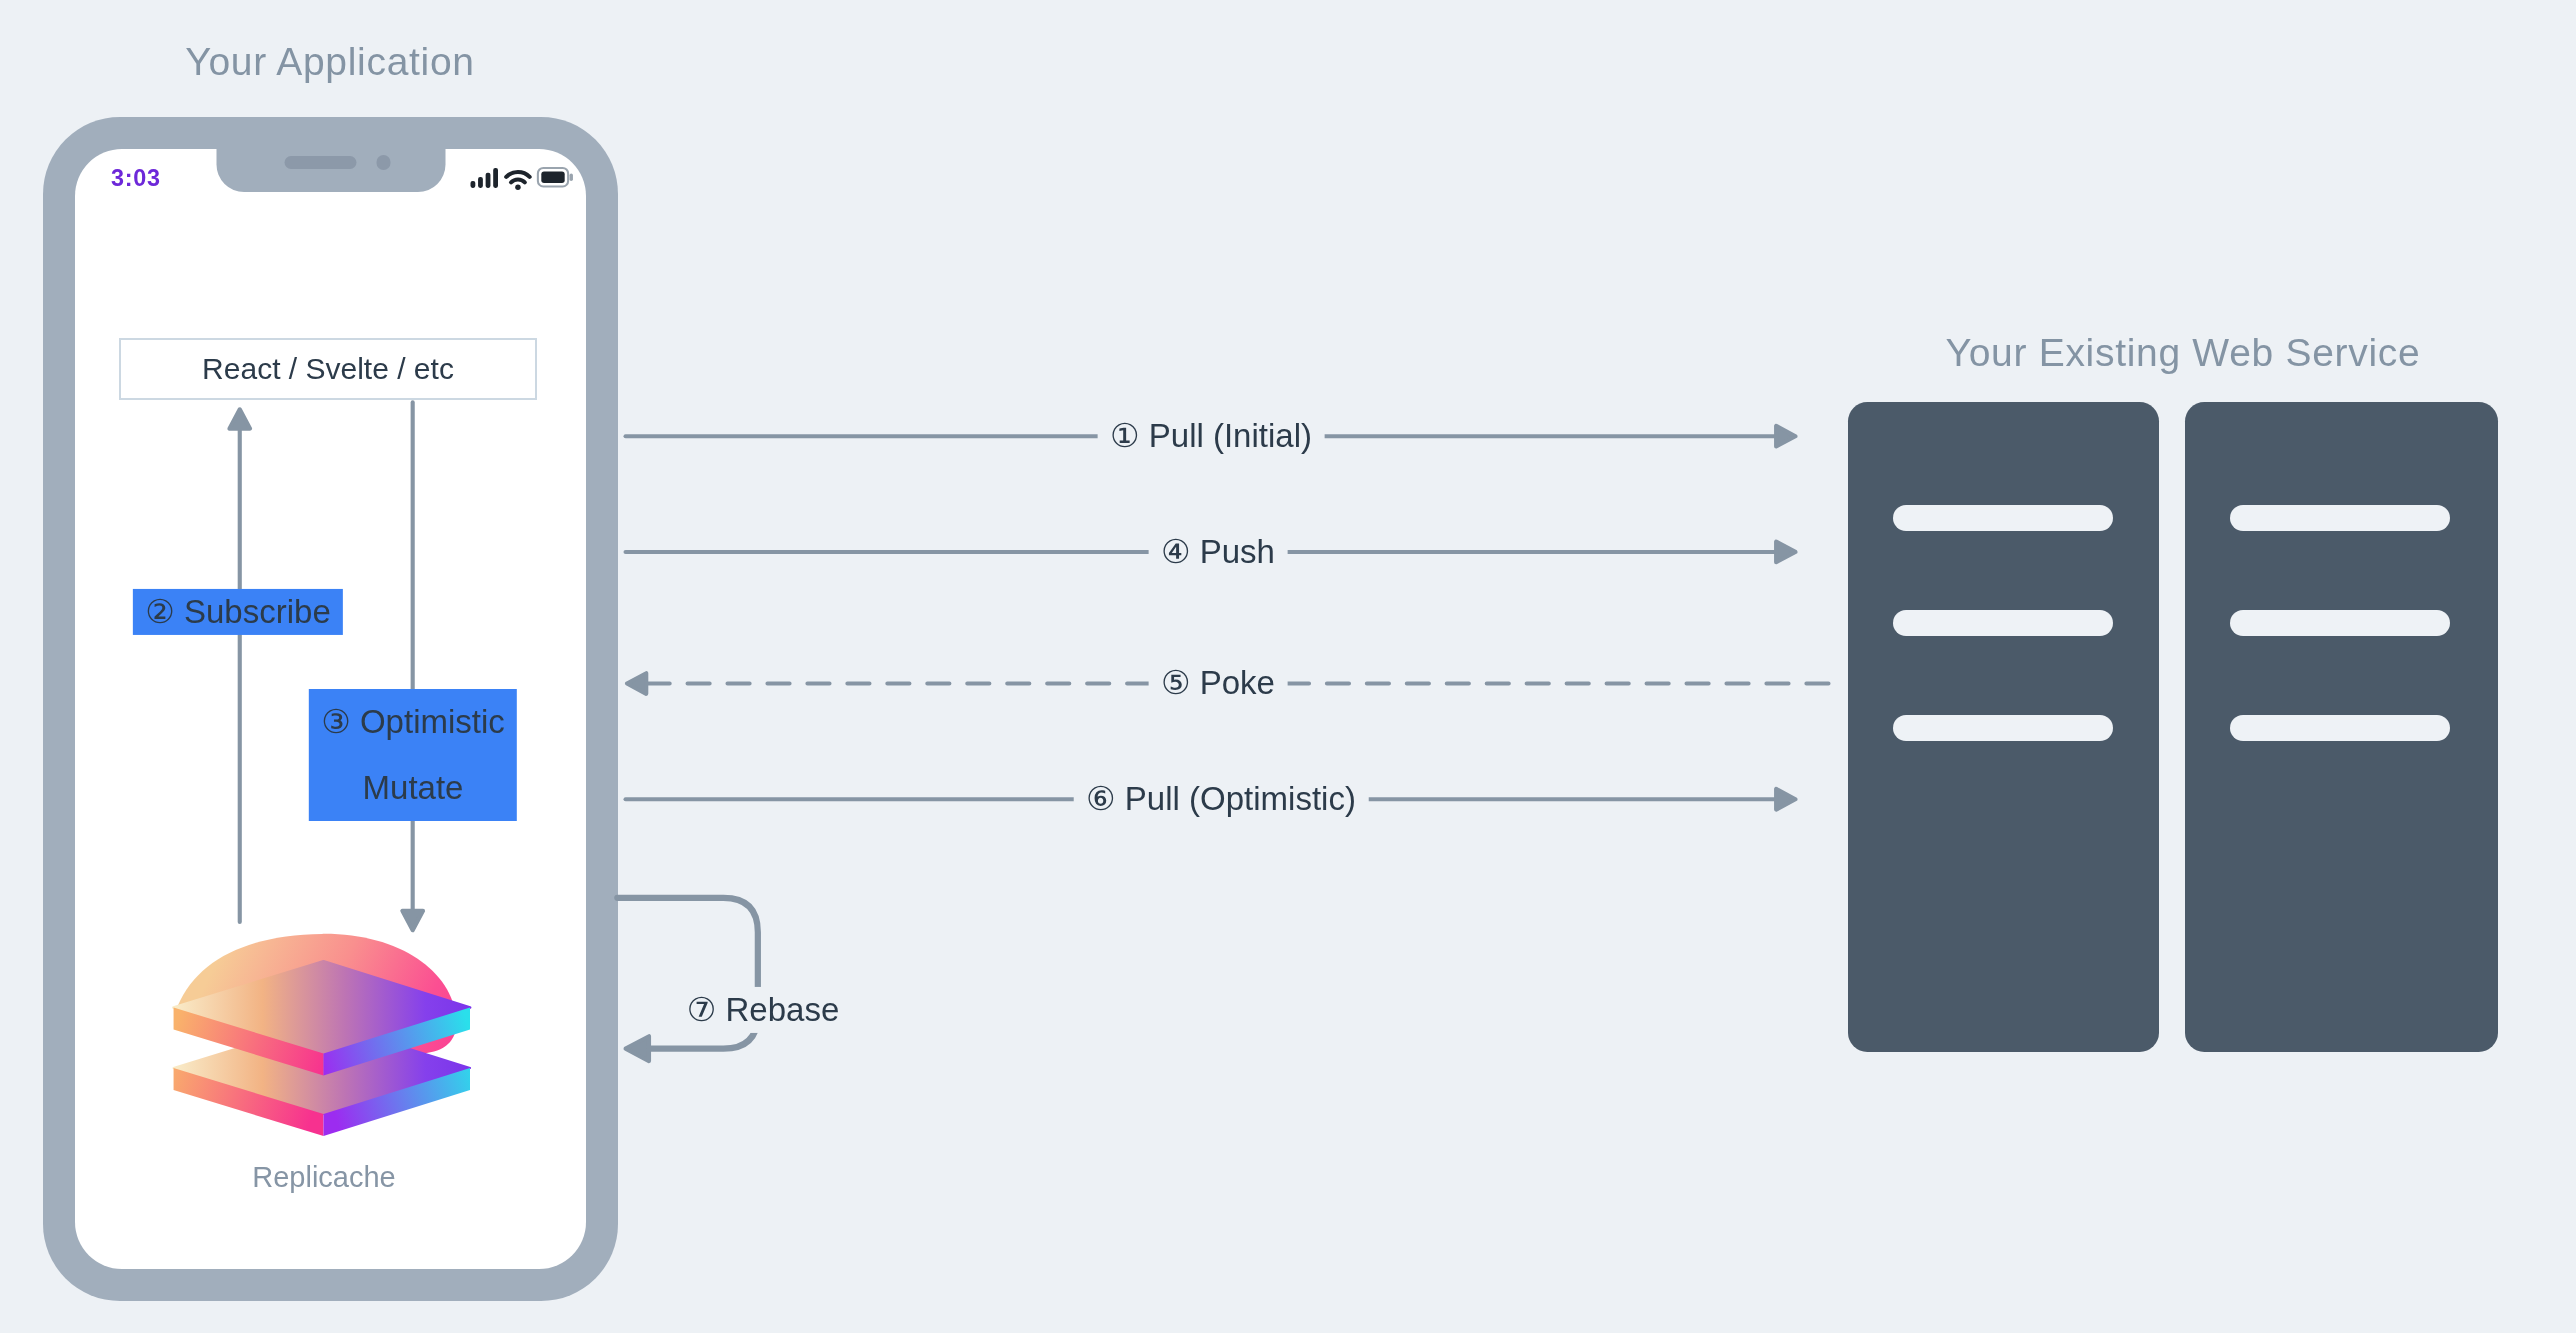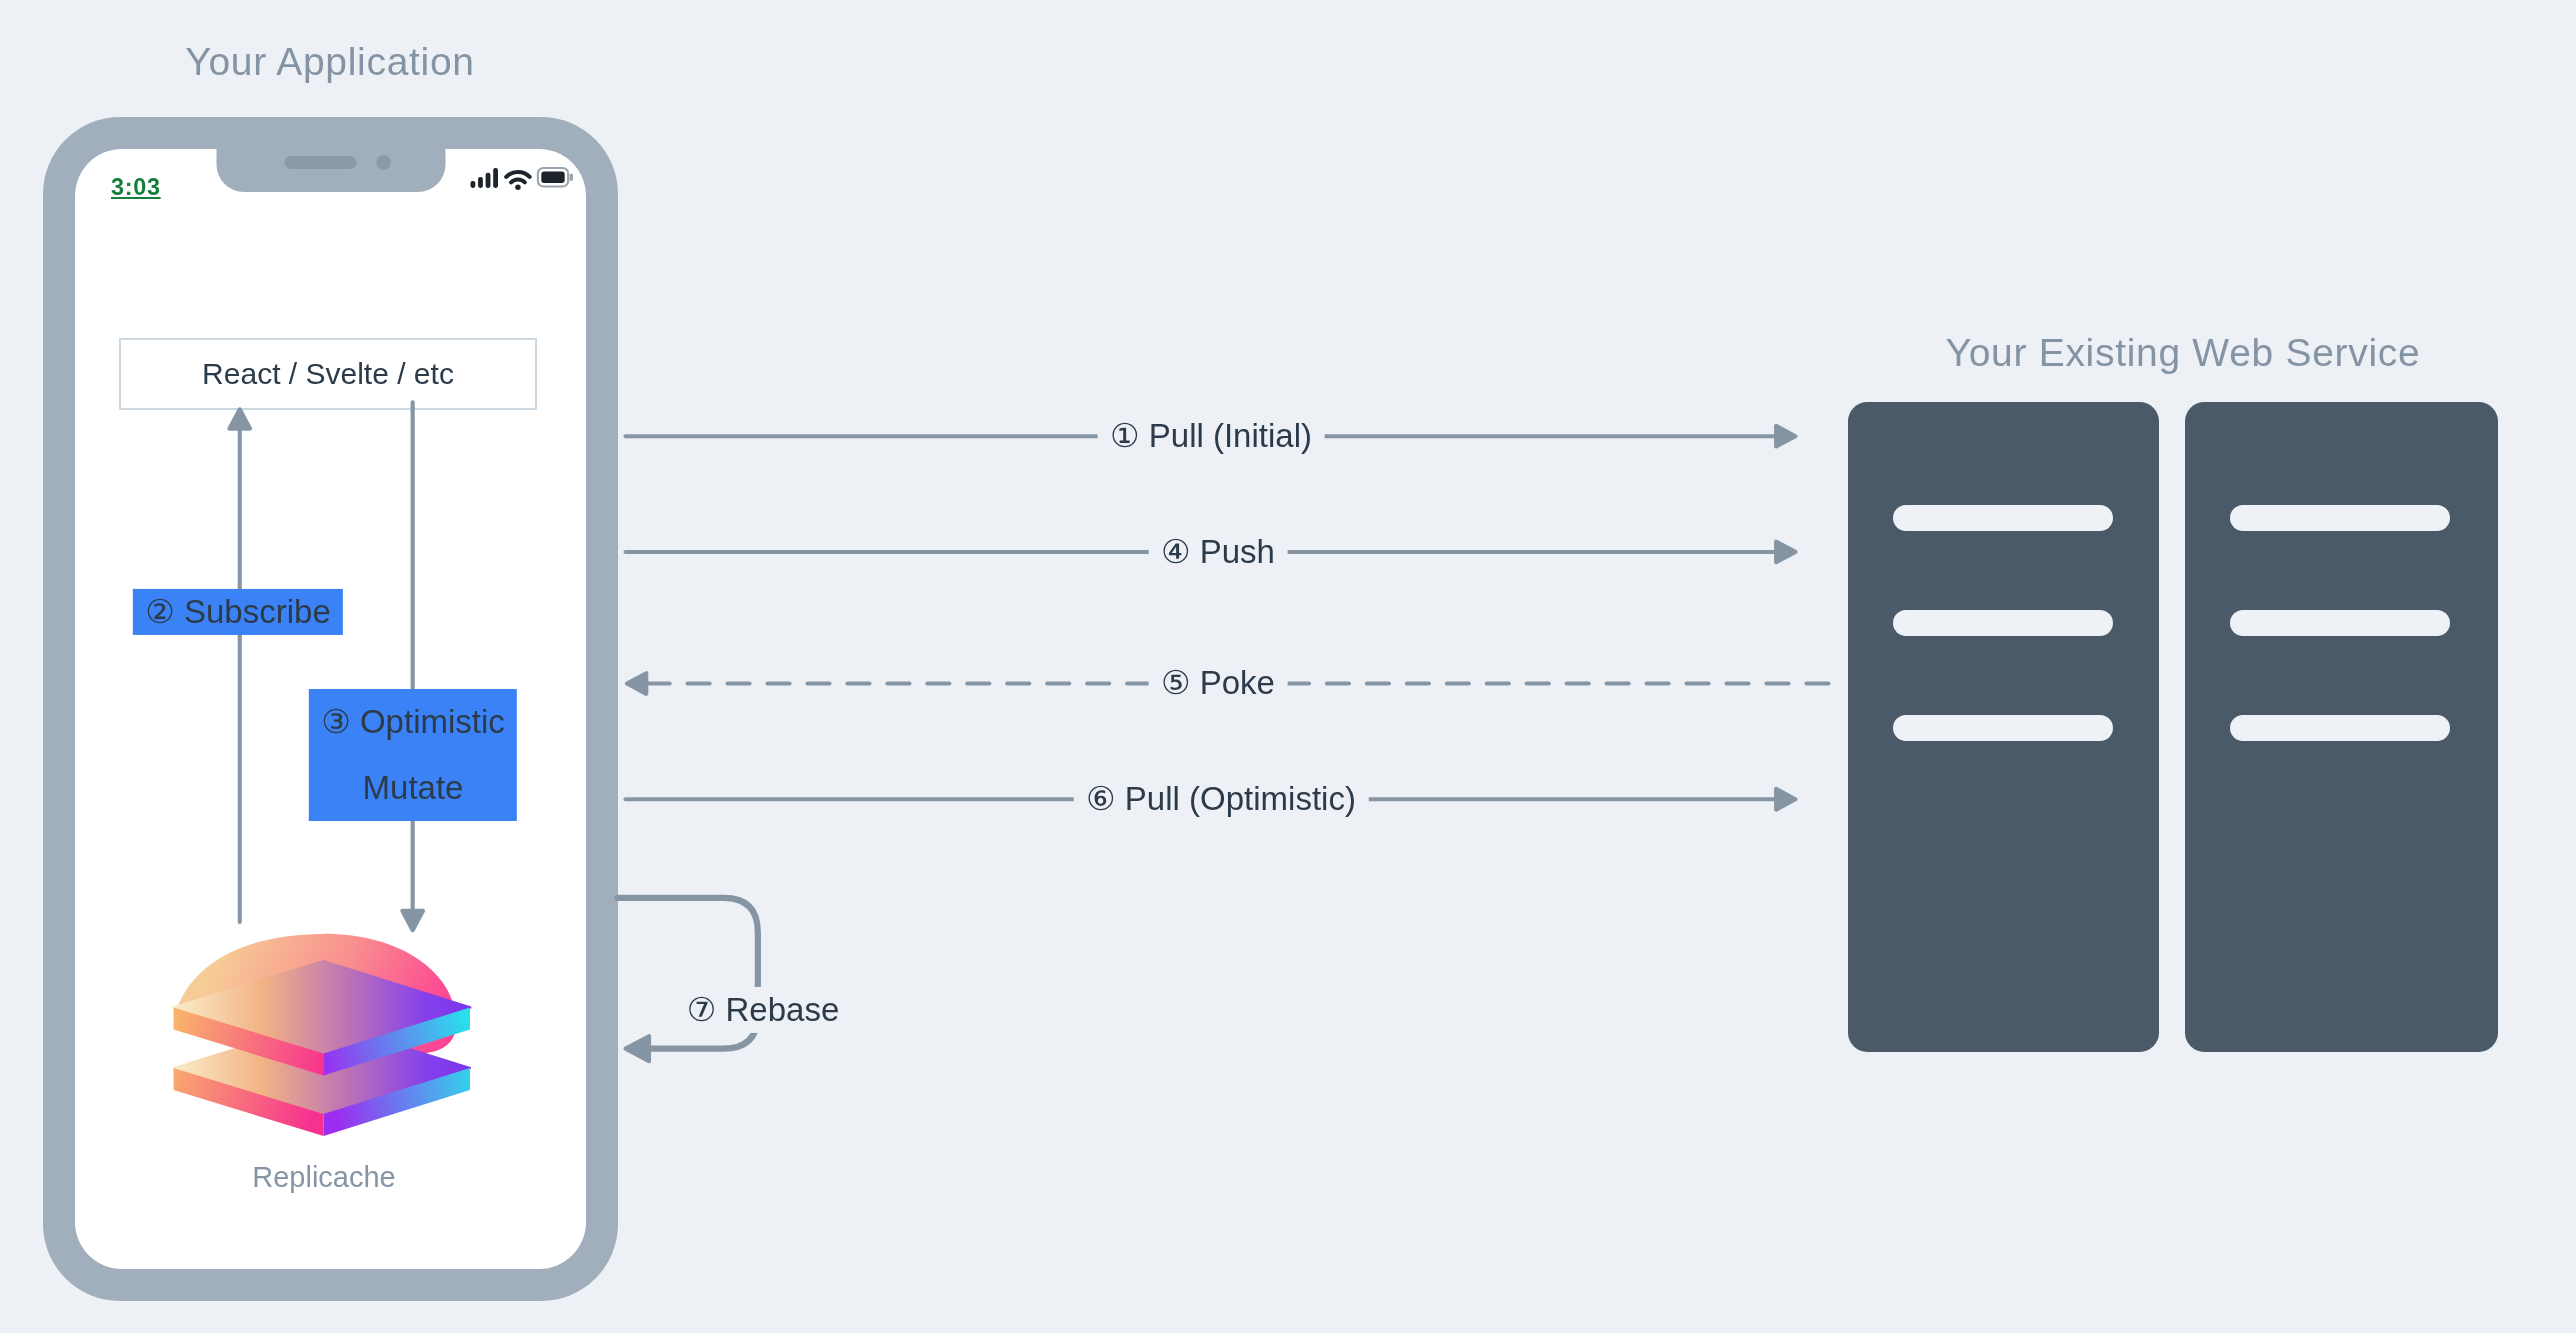--- a/index.html
+++ b/index.html
@@ -10,25 +10,25 @@
   .big-title{position:absolute;color:#8494a4;font-size:39px;letter-spacing:0.7px;white-space:nowrap;margin-left:8px;}
   .app-title{left:322px;top:40px;transform:translateX(-50%);}
   .svc-title{left:2175px;top:331px;transform:translateX(-50%);}
 
   
   .phone{position:absolute;left:43px;top:117px;width:575px;height:1184px;background:#a1aebc;border-radius:77px;}
   .screen{position:absolute;left:32px;top:32px;width:511px;height:1120px;background:#ffffff;border-radius:47px;}
   .notch{position:absolute;left:50%;transform:translateX(-50%);top:0;width:229px;height:43px;background:#a1aebc;border-radius:0 0 27.6px 27.6px;}
   .speaker{position:absolute;left:68px;top:6.9px;width:72px;height:13px;border-radius:6.9px;background:#8c99a9;}
   .camera{position:absolute;left:160px;top:6.2px;width:14.5px;height:14.5px;border-radius:50%;background:#8c99a9;}
-  .time{position:absolute;left:36px;top:25px;font-size:23.4px;font-weight:bold;color:#15803d;letter-spacing:0.7px;text-decoration:underline;}
+  .time{position:absolute;left:36px;top:16px;font-size:23.4px;font-weight:bold;color:#6d28d9;letter-spacing:0.7px;}
   .status-icons{position:absolute;left:390px;top:6.9px;}
 
   
-  .react-box{position:absolute;left:119px;top:338px;width:418px;height:72px;background:#ffffff;border:2.1px solid #ccd8e2;box-sizing:border-box;display:flex;align-items:center;justify-content:center;font-size:30px;color:#2c3b4a;}
+  .react-box{position:absolute;left:119px;top:338px;width:418px;height:62px;background:#ffffff;border:2.1px solid #ccd8e2;box-sizing:border-box;display:flex;align-items:center;justify-content:center;font-size:30px;color:#2c3b4a;}
 
   
   .wires{position:absolute;left:0;top:0;pointer-events:none;}
 
   
   .flow-label{position:absolute;transform:translate(-50%,-50%);font-size:33px;color:#2c3b4a;white-space:nowrap;padding:4.1px 12.4px;line-height:1.15;}
   .on-page{background:#edf1f5;}
   .on-screen{background:#3b82f6;}
   .mutate-label{text-align:center;white-space:normal;line-height:66px;padding:0 12.4px;}
 

